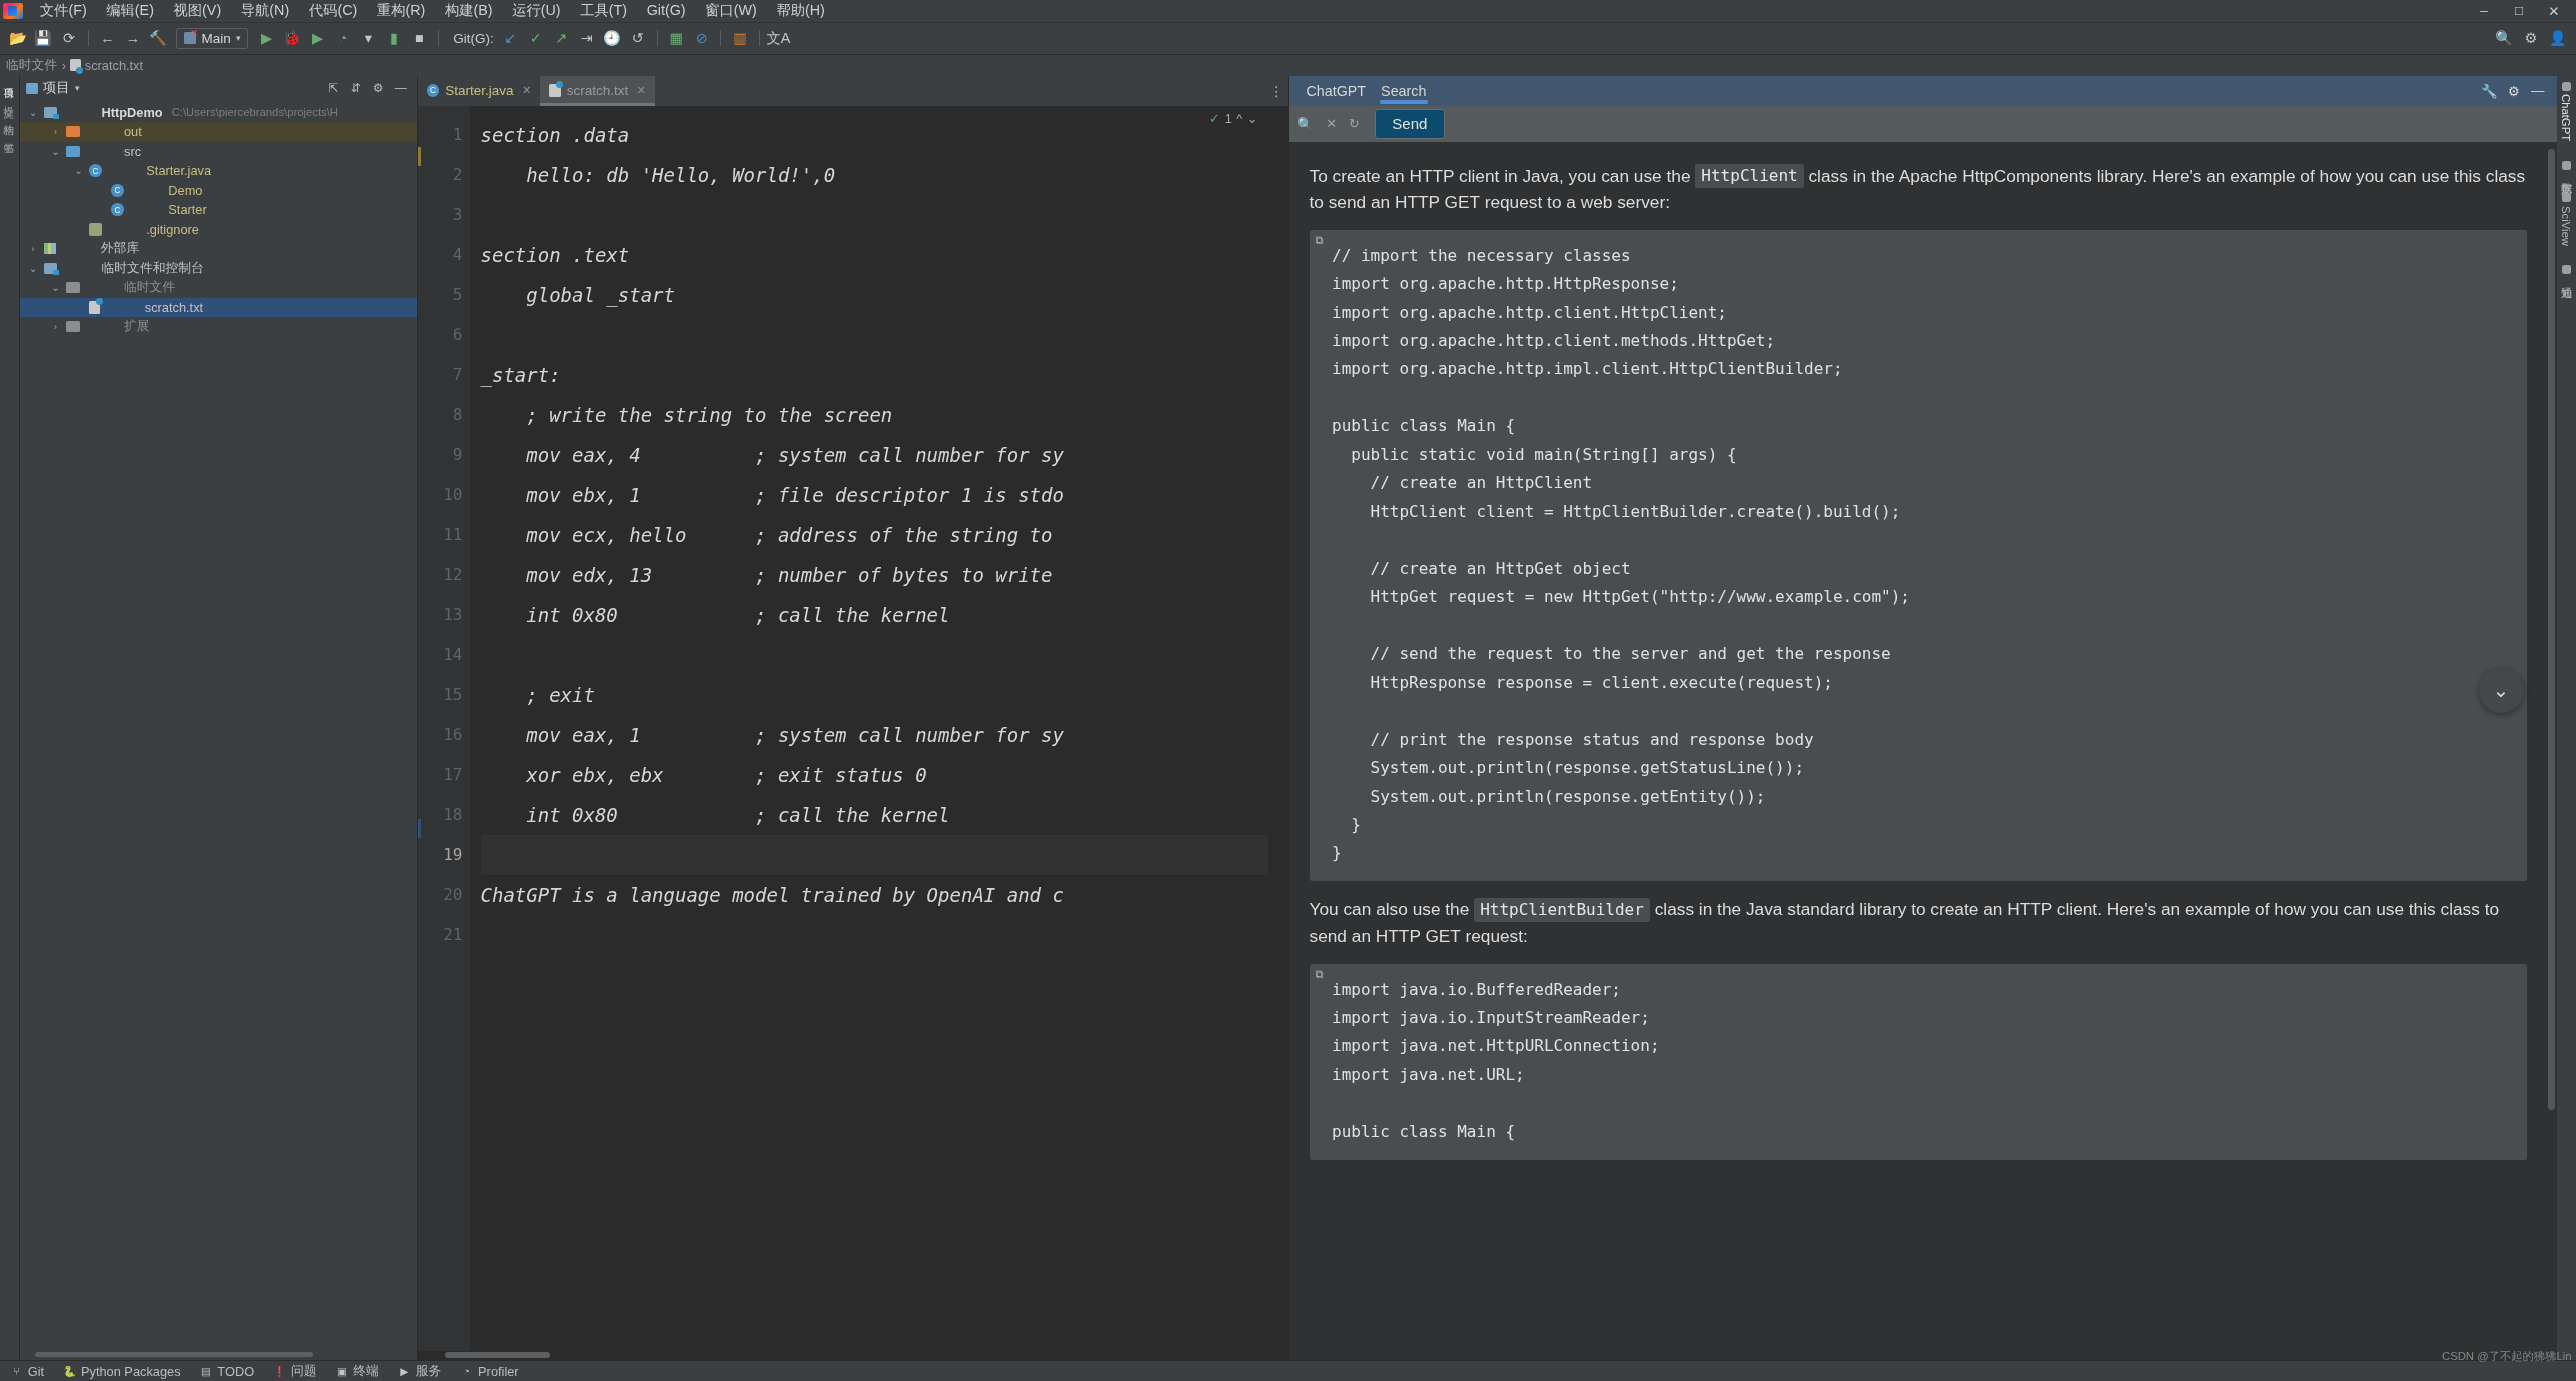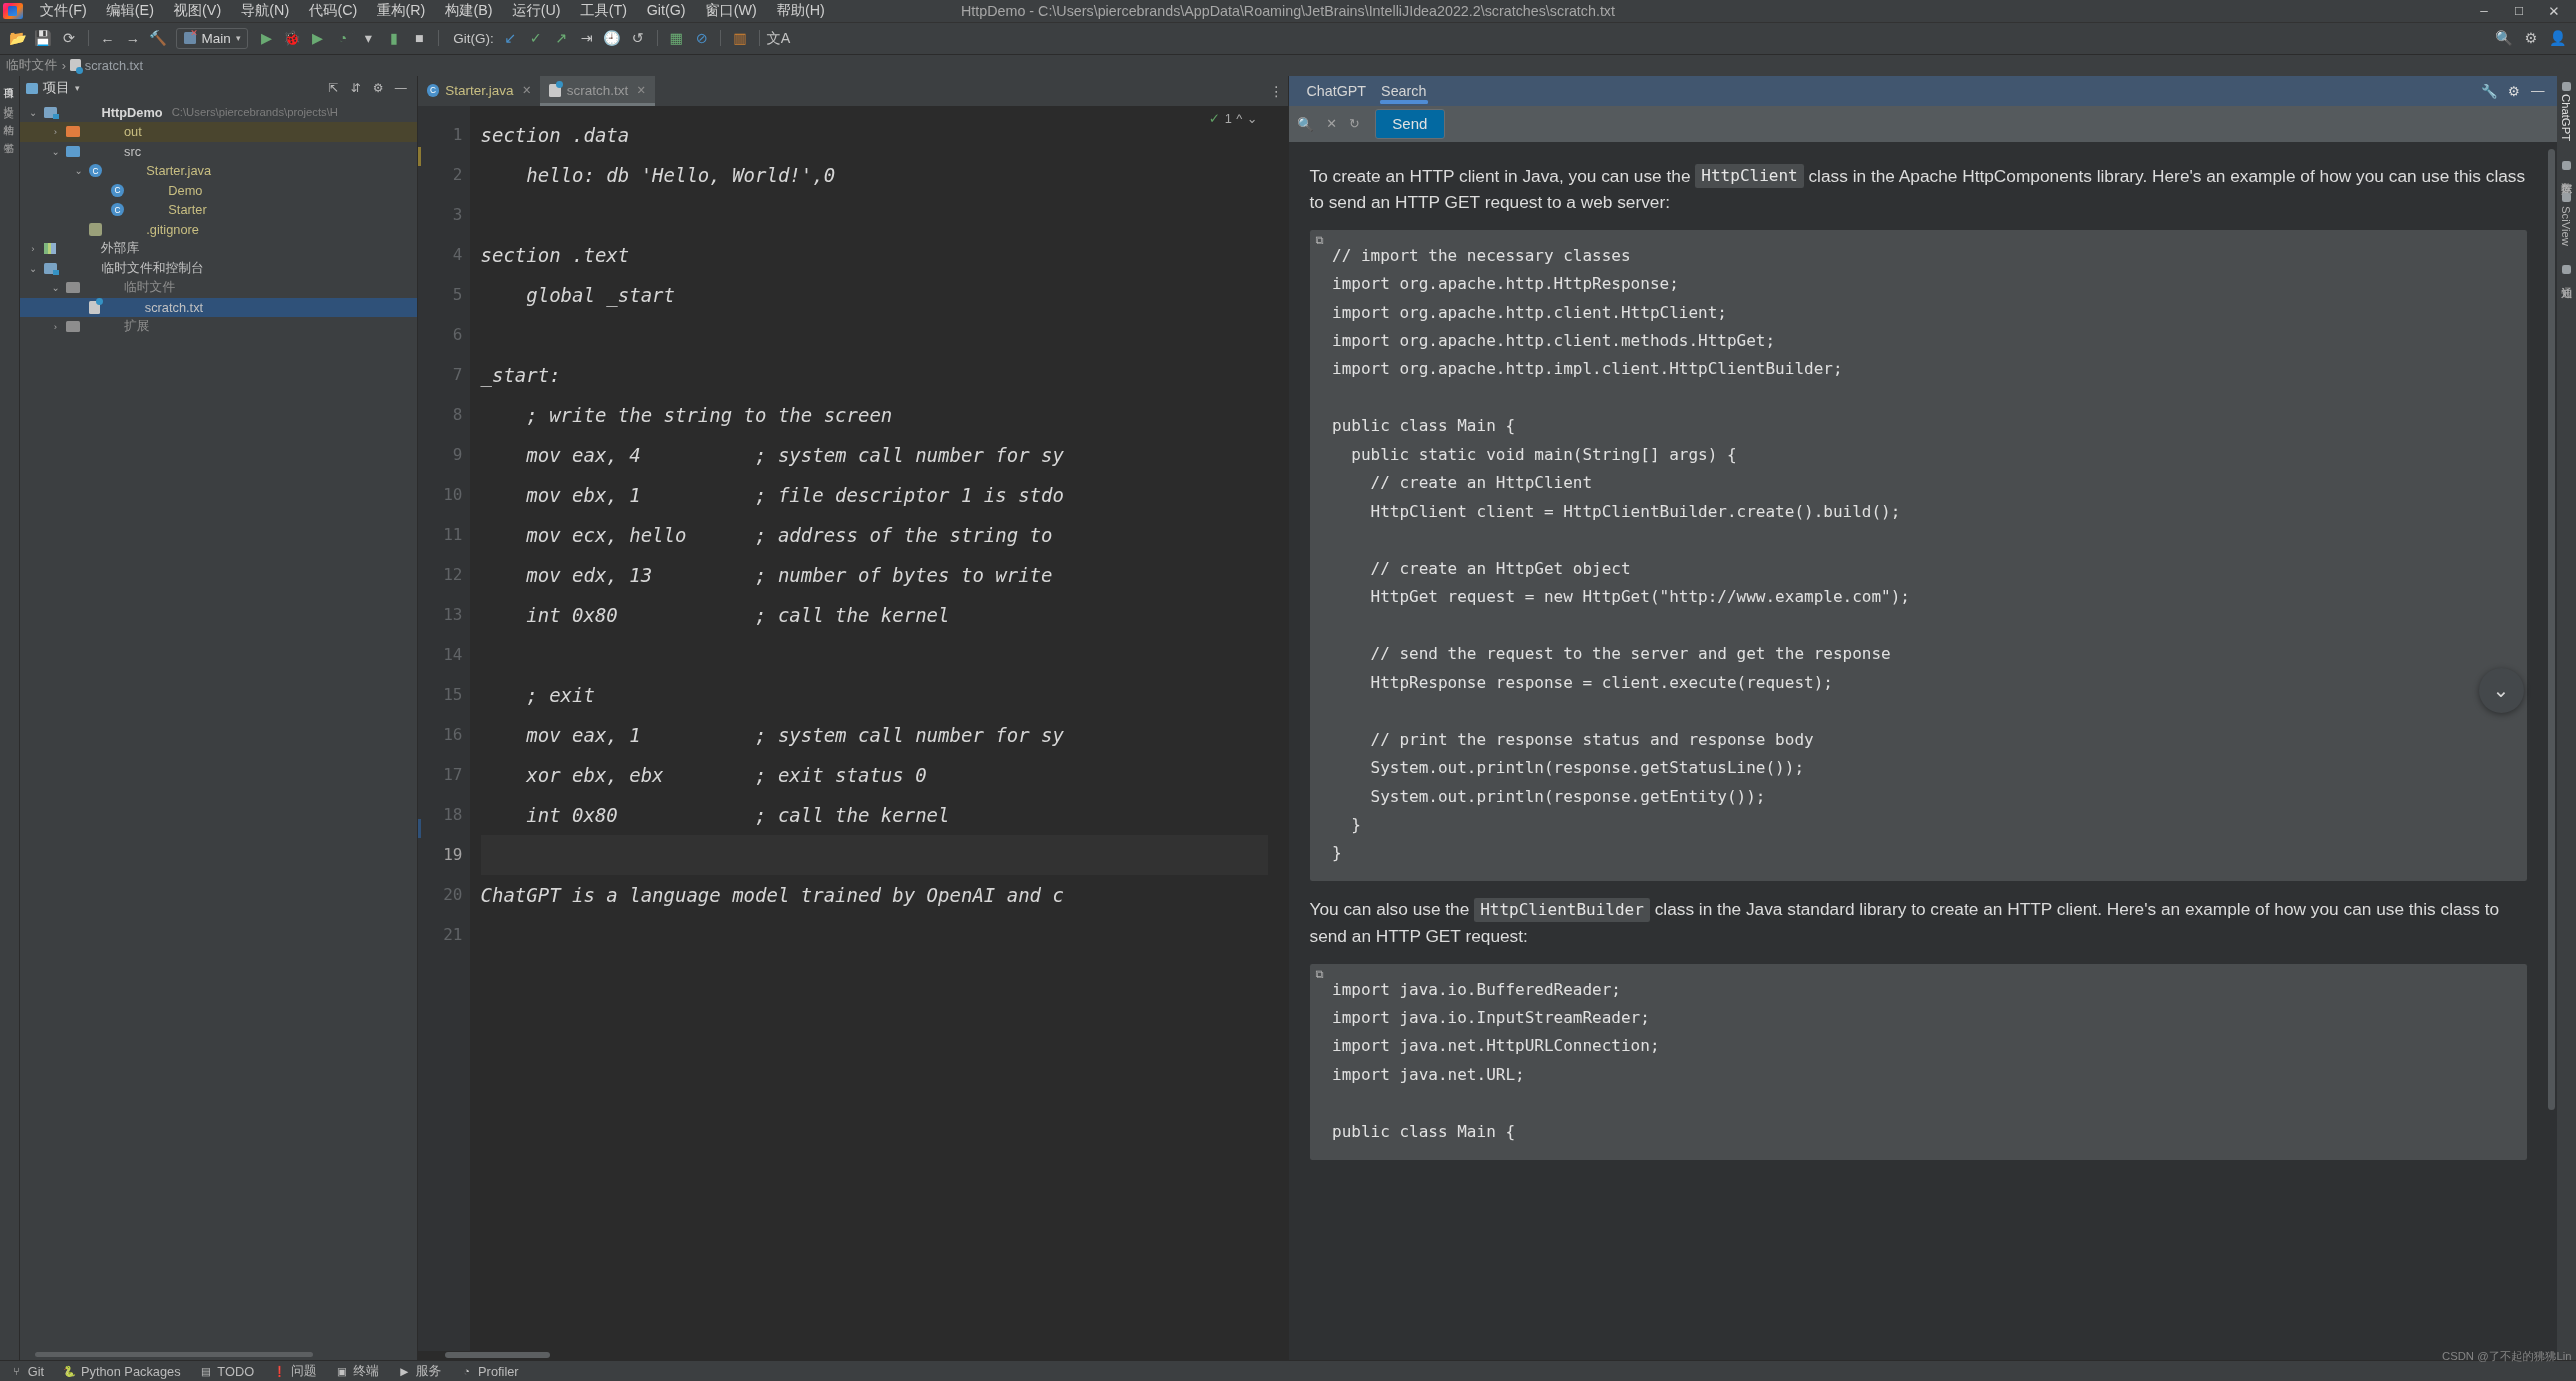--- a/index.html
+++ b/index.html
@@ -147,21 +147,21 @@
   .ctab { font-size:14.3px; color:#d6d6d6; padding:0 7.5px; height:30px; display:flex;align-items:center; position:relative;}
   .ctab.active::after{content:"";position:absolute;left:6px;right:6px;bottom:1.5px;height:3.8px;background:#4f8cd4;border-radius:1.5px;}
   .chat-head-tools{ margin-left:auto; display:flex; align-items:center; gap:1.5px; padding-right:7.5px;}
   .cht{width:22.5px;height:22.5px;display:flex;align-items:center;justify-content:center;font-size:13.5px;color:#dcdcdc;}
   .search-row { height:36px; flex:0 0 36px; background:#555a5d; display:flex; align-items:center; padding:0 4.5px 0 9px; gap:7.5px;}
   .srch-icon{ font-size:13.5px; color:#a9a9a9; }
   .srch-input { flex:1 1 auto; background:transparent; border:none; outline:none; color:#e4e4e4; font-size:15px;
                 font-family:"Liberation Sans", sans-serif;}
   .srch-x { font-size:12.8px; color:#a2a2a2; padding:0 4.5px;}
   .srch-reset{ font-size:12.8px; color:#a2a2a2; padding:0 7.5px 0 0;}
-  .send-btn { height:30px; padding:0 16.5px; background:#0369a1; border:0.8px solid #6a6e71; border-radius:3px;
+  .send-btn { height:30px; padding:0 16.5px; background:#0c4a6e; border:0.8px solid #6a6e71; border-radius:3px;
               color:#e2e2e2; font-size:15px; font-family:"Liberation Sans", sans-serif; }
   .chat-body { flex:1 1 auto; background:#2f3133; overflow:hidden; position:relative; padding: 10.5px 0 0 0;}
   .chat-inner { padding: 0 30px 0 21px; }
   .para { font-size:17.3px; line-height:1.55; color:#dcdcdc; margin: 10.5px 0 10.5px 0; }
   .inline-code { font-family:"DejaVu Sans Mono", monospace; font-size:16px; background:#4a4d4f; padding:2.3px 6px; border-radius:2.3px; color:#e6e6e6;}
   .codeblock { background:#4a4d4f; border-radius:2.3px; margin: 13.5px 0 15px 0; padding: 12px 0 13.5px 0; position:relative; }
   .codeblock .cb-copy { position:absolute; left:6px; top:4.5px; font-size:11.3px; color:#b4b4b4;}
   .codeblock pre { font-family:"DejaVu Sans Mono", monospace; font-size:16px; line-height:1.78; color:#e0e0e0;
                    padding-left:22.5px; white-space:pre; overflow:hidden; }
   .chat-scrollbar { position:absolute; right:1.5px; top:7.5px; width:7.5px; height:961px; background:#53575a; border-radius:3.8px;}
@@ -196,21 +196,20 @@
         <div class="menu-item">导航(N)</div>
         <div class="menu-item">代码(C)</div>
         <div class="menu-item">重构(R)</div>
         <div class="menu-item">构建(B)</div>
         <div class="menu-item">运行(U)</div>
         <div class="menu-item">工具(T)</div>
         <div class="menu-item">Git(G)</div>
         <div class="menu-item">窗口(W)</div>
         <div class="menu-item">帮助(H)</div>
       </div>
-    <div class="win-title">HttpDemo - C:\Users\piercebrands\AppData\Roaming\JetBrains\IntelliJIdea2022.2\scratches\scratch.txt</div>
     <div class="win-controls">
       <div class="win-btn">–</div>
       <div class="win-btn">□</div>
       <div class="win-btn close">✕</div>
     </div>
   </div>
 
   <div class="toolbar">
     <div class="tb-icon">📂</div>
     <div class="tb-icon">💾</div>

